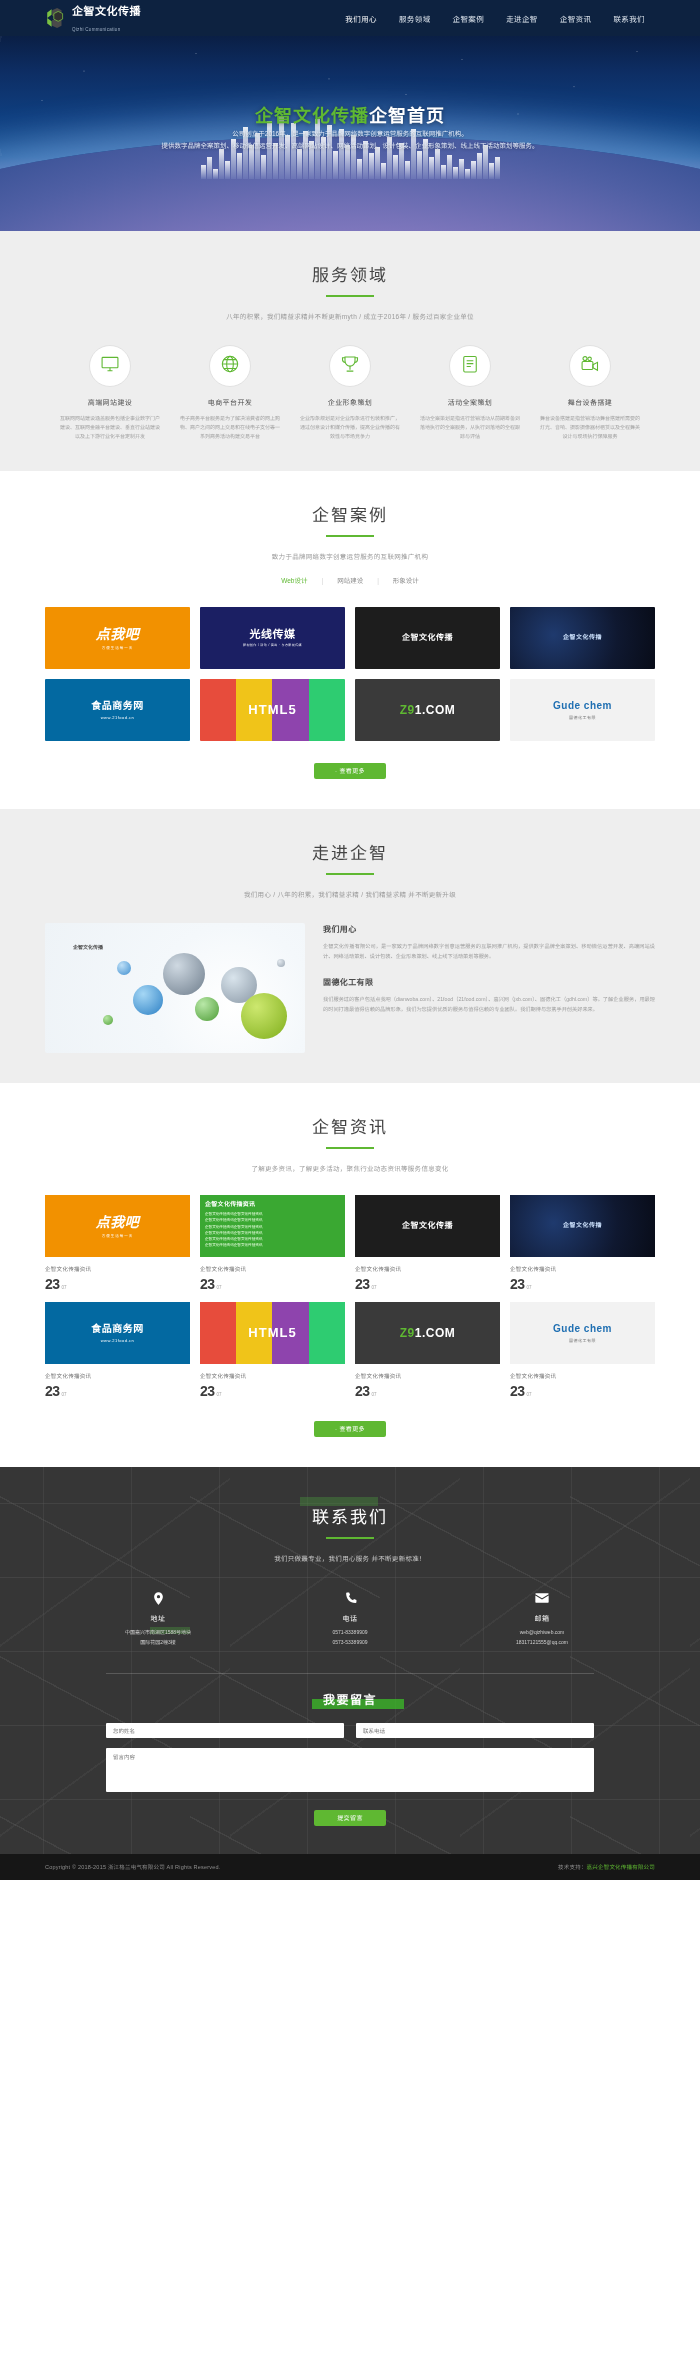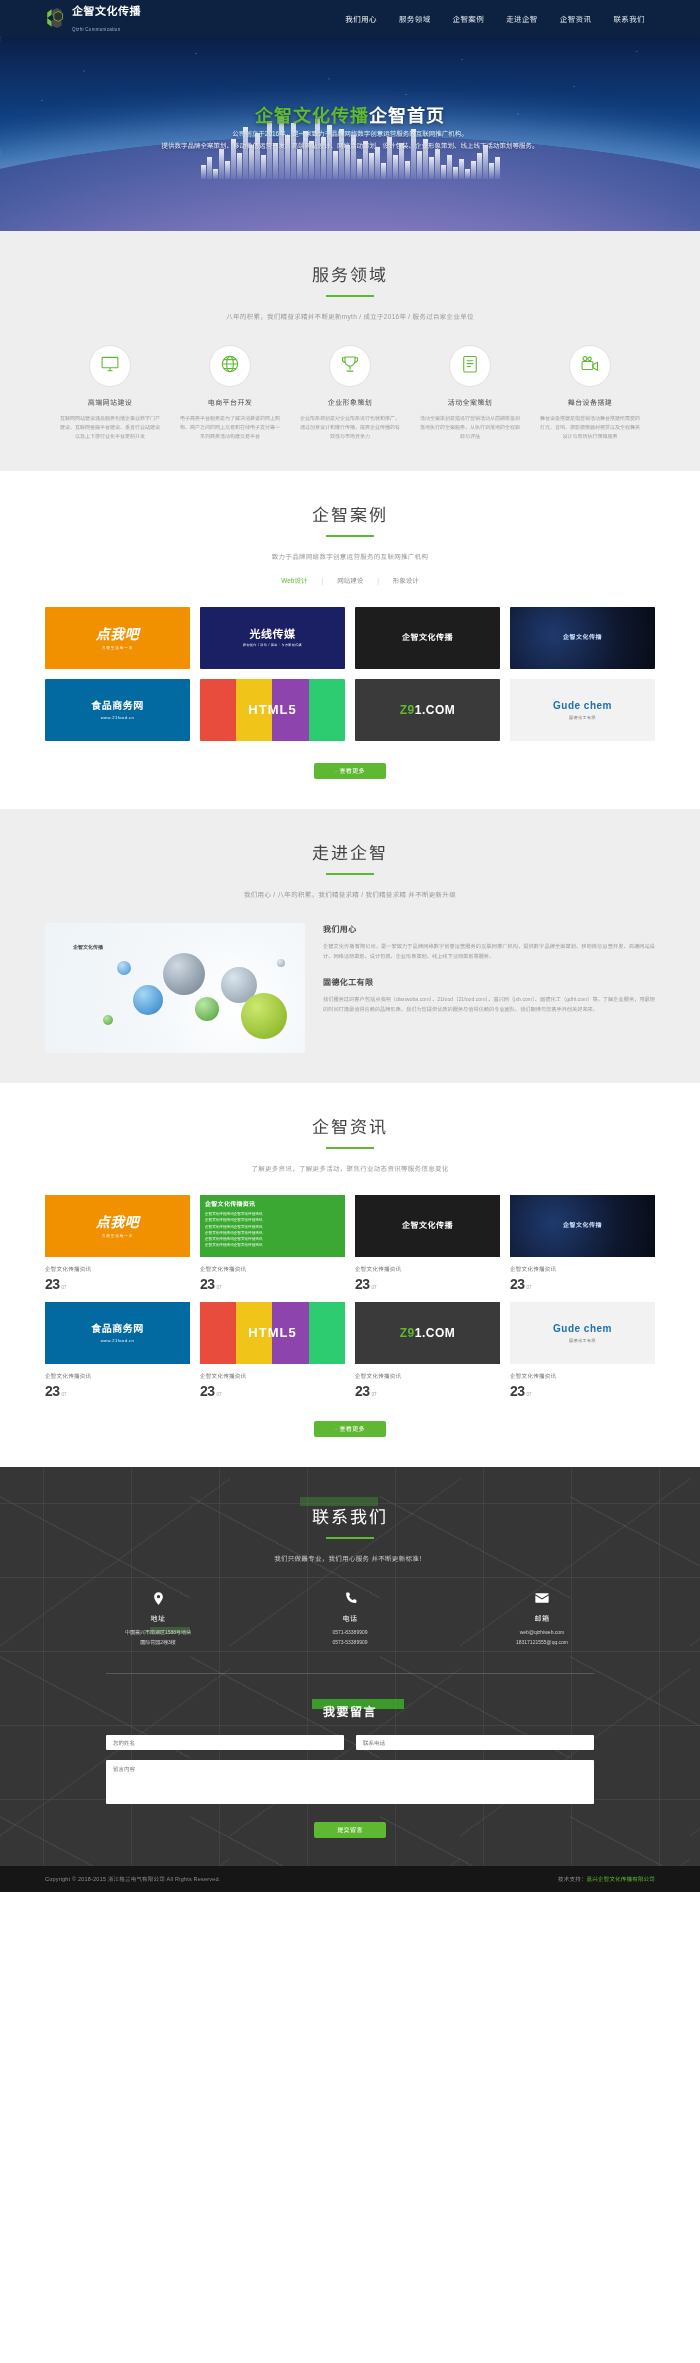--- a/index.html
+++ b/index.html
@@ -180,21 +180,21 @@
     background-size:96px 74px, 88px 70px, 190px 160px, 230px 190px;
   }
   .map-patch { position:absolute; background:rgba(70,140,60,.45); }
   .contact-inner { position:relative; z-index:3; }
   .contact-cols { display:flex; justify-content:center; gap:52px; margin-top:26px; }
   .cc { text-align:center; width:140px; }
   .cc-icon { height:18px; display:flex; align-items:center; justify-content:center; }
   .cc-name { font-size:7px; color:#fff; margin-top:6px; letter-spacing:.5px; }
   .cc-val { font-size:5px; color:#cfcfcf; line-height:1.9; margin-top:5px; }
   .divider { width:488px; height:1px; background:rgba(255,255,255,.18); margin:26px auto 0; }
-  .msg-title { text-align:center; color:#fff; font-size:12px; margin-top:28px; letter-spacing:1.5px; }
+  .msg-title { text-align:center; color:#fff; font-size:12px; margin-top:16px; letter-spacing:1.5px; }
   .form { width:488px; margin:16px auto 0; }
   .form-row { display:flex; gap:12px; }
   .form input, .form textarea {
     background:#ffffff; border:none; outline:none; border-radius:1px;
     font-family:"Liberation Sans",sans-serif; font-size:5.5px; color:#555;
     padding:5px 7px;
   }
   .form input { flex:1; height:15px; }
   .form textarea { width:100%; height:44px; margin-top:10px; resize:none; line-height:1.6; }
   .btn-submit {

